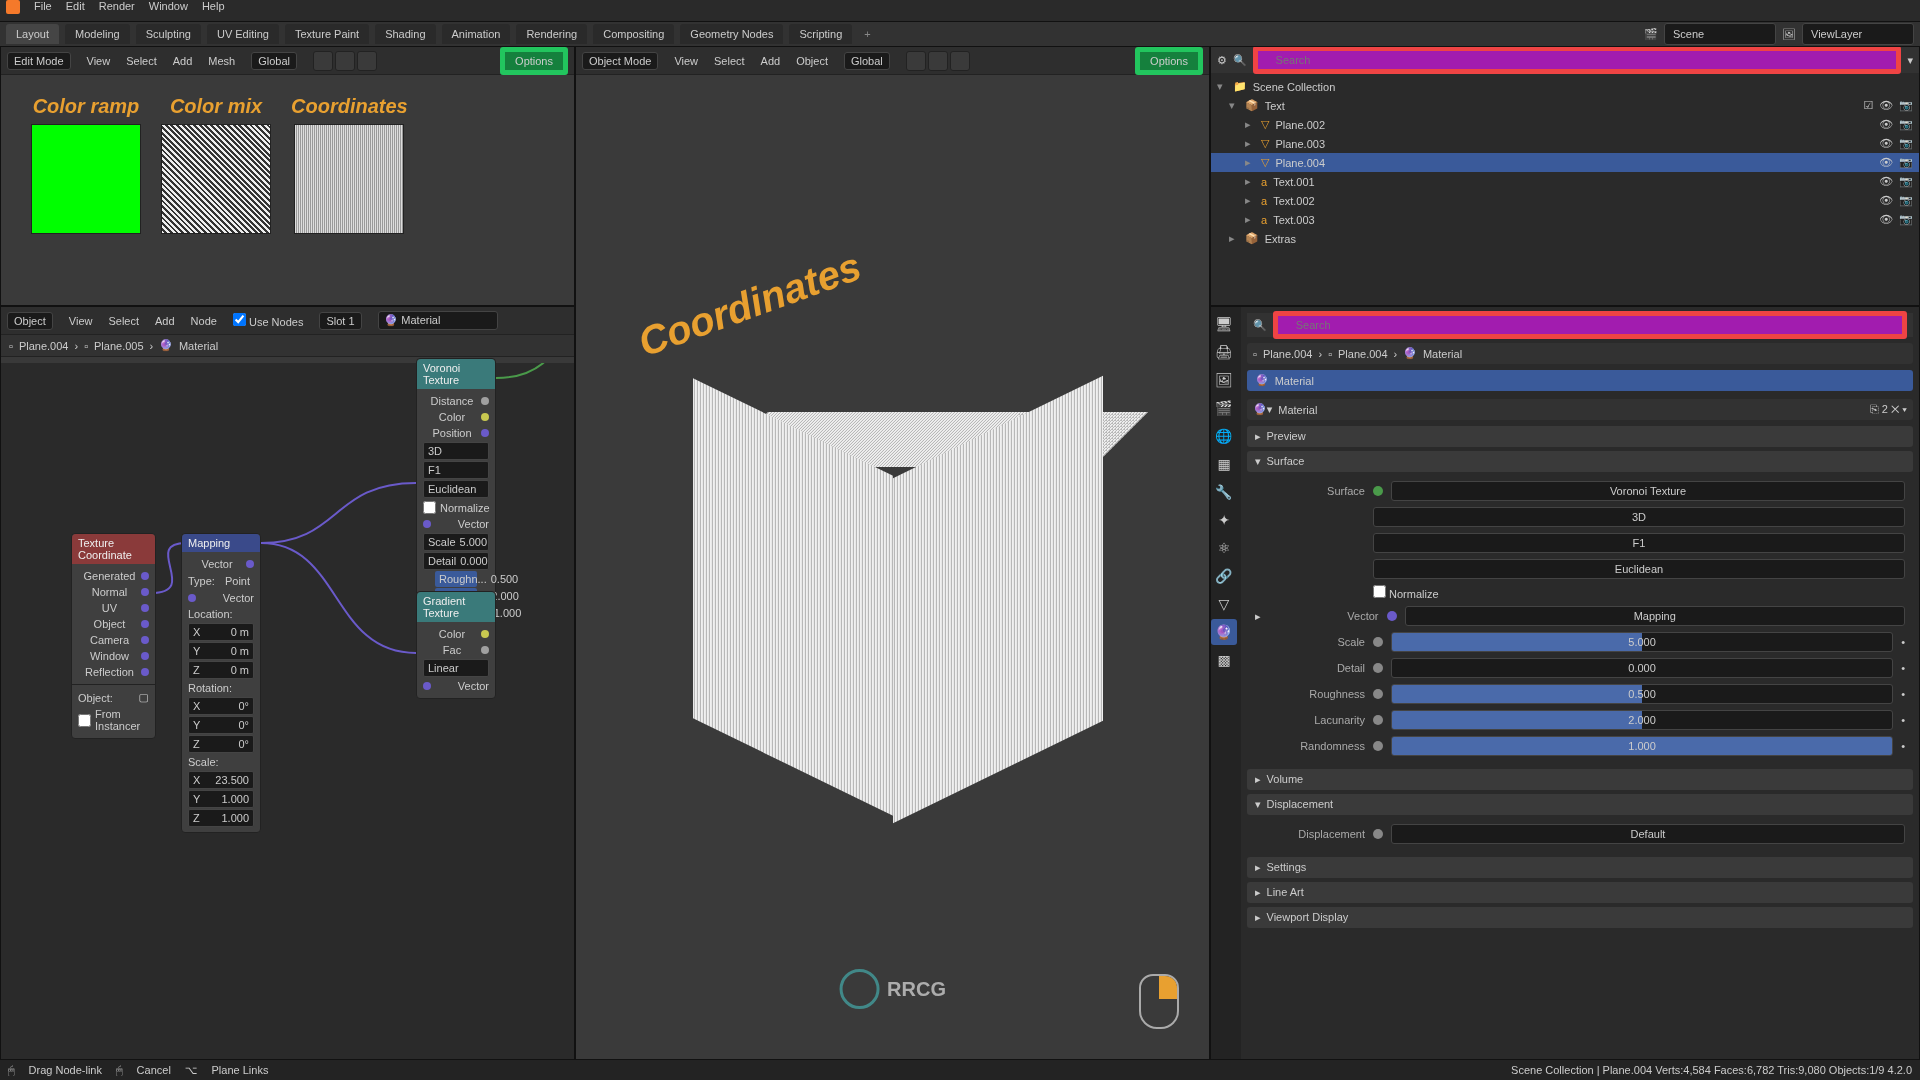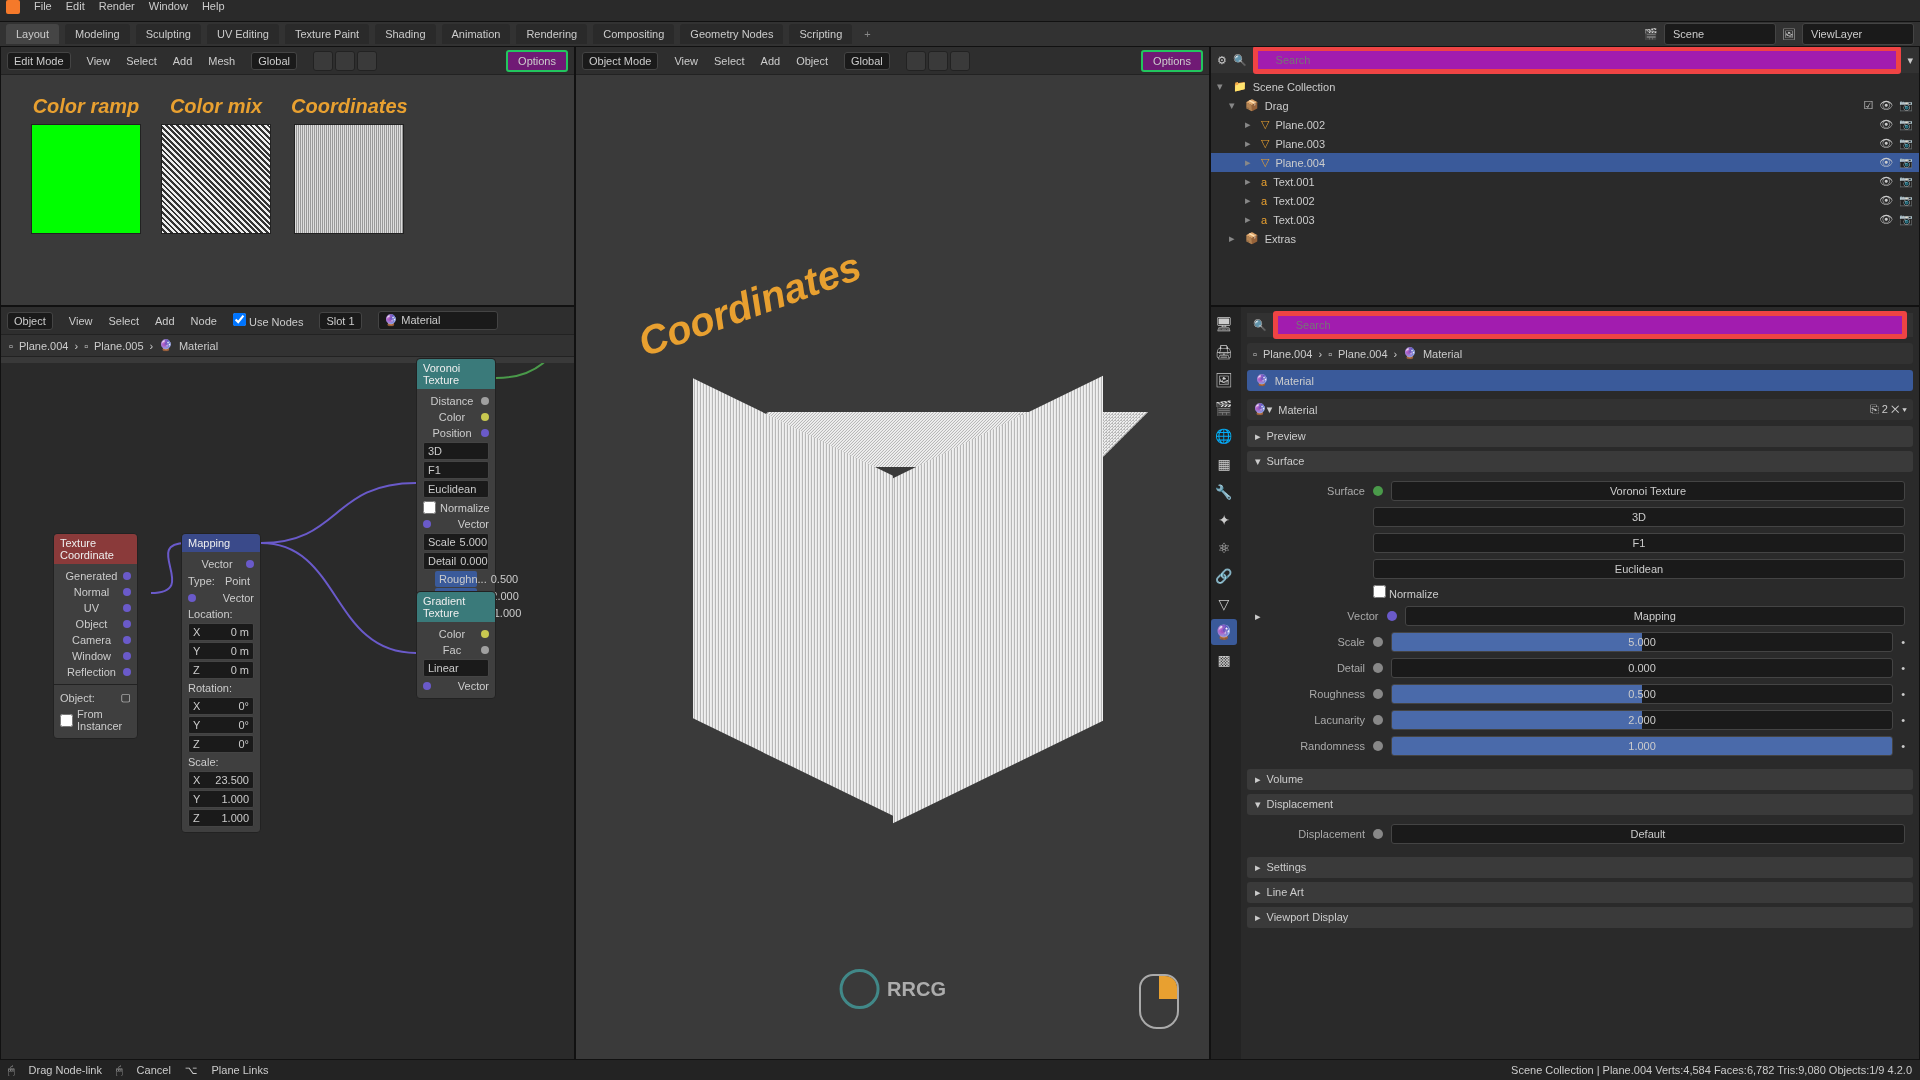--- a/index.html
+++ b/index.html
@@ -76,21 +76,21 @@
 .prow .val{flex:1;background:#1a1a1a;border:1px solid #444;padding:3px 6px;border-radius:3px;text-align:center;position:relative}
 .prow .val.slider{background:linear-gradient(90deg,#4a6aaa var(--p,50%),#1a1a1a var(--p,50%))}
 .prow .dot{width:10px;height:10px;border-radius:50%;background:#888}
 .footer{position:absolute;bottom:0;left:0;right:0;height:20px;background:#232323;display:flex;align-items:center;padding:0 8px;gap:14px;font-size:10px;color:#aaa}
 .footer .right{margin-left:auto}
 .watermark{position:absolute;bottom:50px;left:50%;transform:translateX(-50%);display:flex;align-items:center;gap:8px;opacity:.7;pointer-events:none}
 .watermark .logo{width:40px;height:40px;border:3px solid #4aa;border-radius:50%}
 .watermark .txt{font-size:20px;color:#ddd;font-weight:bold}
 .btn-icons{display:flex;gap:2px}
 .btn-icons .bi{width:20px;height:20px;background:#3a3a3a;border:1px solid #222;border-radius:3px}
-.opt-btn{background:#701a75;border:2px solid #22c55e;padding:3px 10px;border-radius:3px}
+.opt-btn{background:#15803d;border:5px solid #22c55e;padding:3px 10px;border-radius:3px}
 </style>
 </head>
 <body>
 
 <div class="topbar">
   <div class="icon-b"></div>
   <span>File</span>
   <span>Edit</span>
   <span>Render</span>
   <span>Window</span>
@@ -192,21 +192,21 @@
     </div>
     <div class="out-tree">
       <div class="out-row">
         <span class="chev">▾</span>
           <span style="color:#d8d8d8">📁</span>
         <span class="nm">Scene Collection</span>
       </div>
       <div class="out-row" style="padding-left:18px">
         <span class="chev">▾</span>
           <span style="color:#e8b050">📦</span>
-        <span class="nm">Drag</span>
+        <span class="nm">Text</span>
         <span class="tog">
             <span>☑</span>
             <span>👁</span>
             <span>📷</span>
           </span>
       </div>
       <div id="out-items">
           <div class="out-row" style="padding-left: 34px;">
             <span class="chev">▸</span>
             <span style="color:#e8a030">▽</span>
@@ -292,21 +292,21 @@
         <span>Material</span>
     </div>
     <div class="ne-canvas">
       <svg class="wires">
         <path d="M150 230 C 200 230 140 180 185 180" stroke="#6a5aca" fill="none" stroke-width="2"></path>
         <path d="M260 180 C 340 180 330 120 415 120" stroke="#6a5aca" fill="none" stroke-width="2"></path>
         <path d="M260 180 C 340 180 330 290 415 290" stroke="#6a5aca" fill="none" stroke-width="2"></path>
         <path d="M495 15 C 560 15 560 -40 575 -40" stroke="#4a9a4a" fill="none" stroke-width="2"></path>
       </svg>
 
-      <div class="node" style="top:170px;left:52px;width:85px">
+      <div class="node" style="top:170px;left:70px;width:85px">
         <div class="node-hdr nh-red">Texture Coordinate</div>
         <div class="node-body" id="txc-outs">
             <div class="node-row">
               <span></span>
               <span>Generated</span>
               <span class="sock sk-v"></span>
             </div>
             <div class="node-row">
               <span></span>
               <span>Normal</span>

